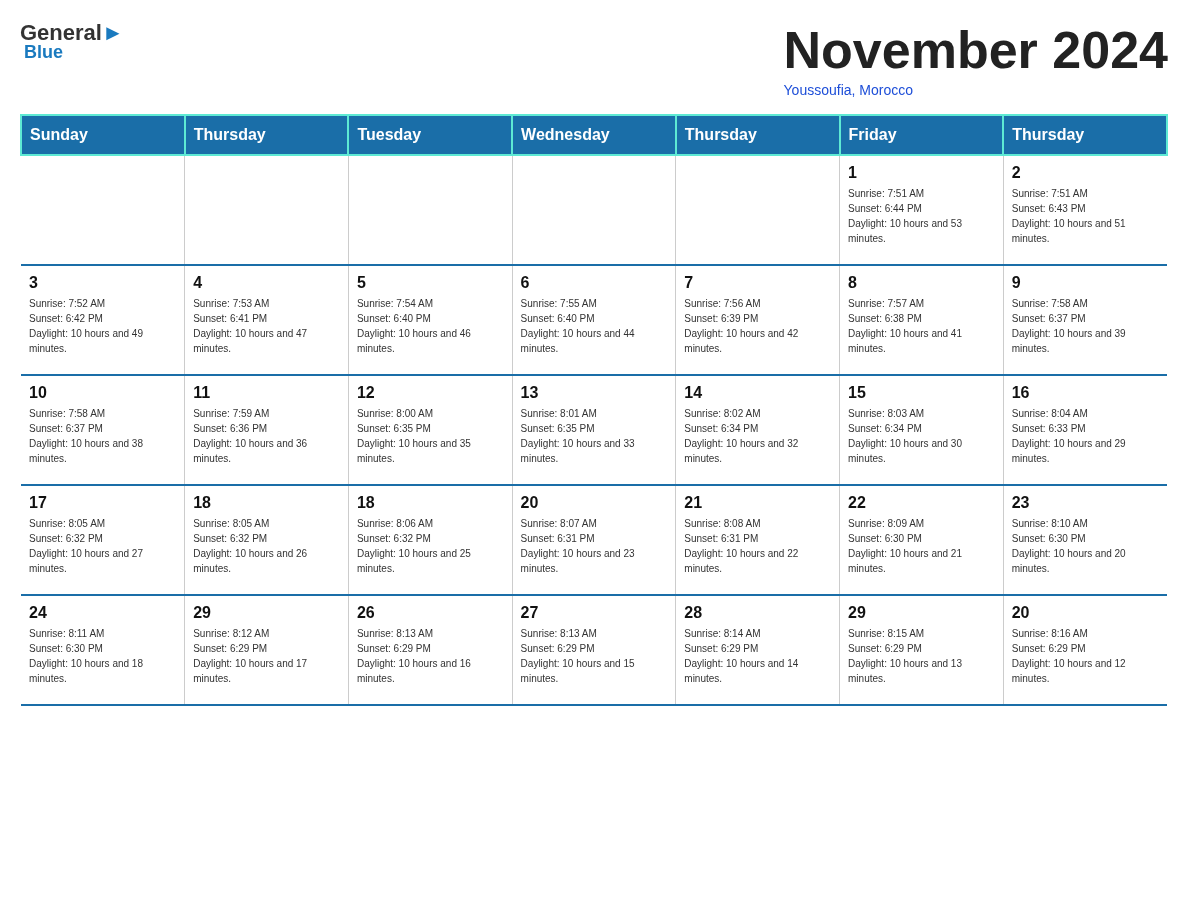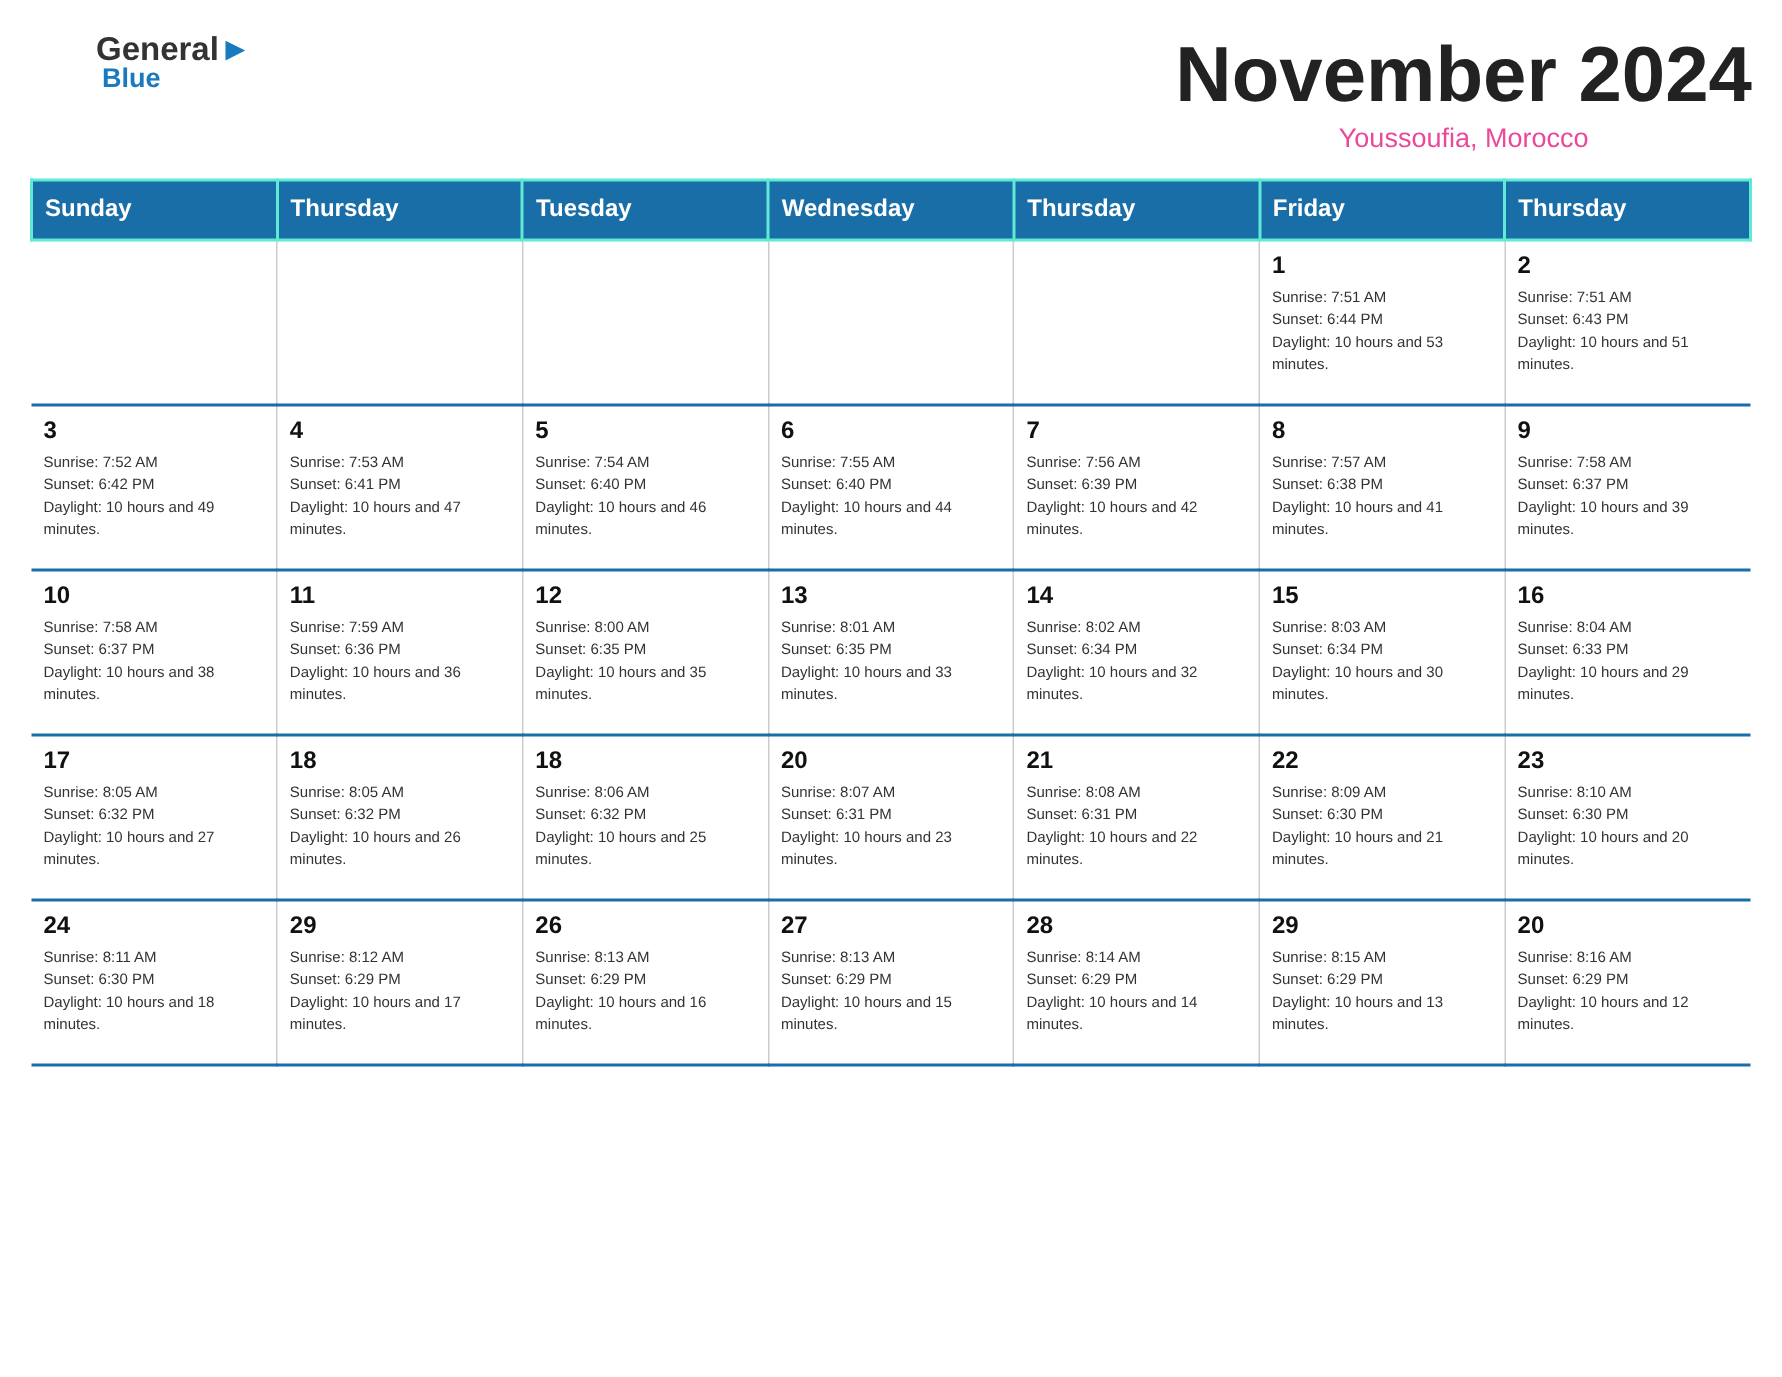--- a/index.html
+++ b/index.html
@@ -14,52 +14,51 @@
     .header {
       display: flex;
       justify-content: space-between;
       align-items: flex-start;
       margin-bottom: 16px;
     }
     .logo {
       display: flex;
       flex-direction: column;
       align-items: flex-start;
-      margin-left: 44px;
     }
     .logo-text {
       display: flex;
       align-items: baseline;
       font-size: 22px;
       font-weight: bold;
       color: #333;
     }
     .logo-blue {
       color: #1a7abf;
       font-weight: bold;
     }
     .logo-subtitle {
       color: #1a7abf;
       font-size: 18px;
       font-weight: bold;
       margin-top: -4px;
       padding-left: 4px;
     }
     .title-block {
-      text-align: center;
+      text-align: left;
       margin-left: 16px;
     }
     .month-title {
       font-size: 52px;
       font-weight: bold;
       color: #222;
     }
     .location-title {
-      font-size: 18px;
-      color: #ec4899;
+      font-size: 14px;
+      color: #1d4ed8;
       margin-top: 2px;
     }
     table {
       width: 100%;
       border-collapse: collapse;
       table-layout: fixed;
     }
     thead tr {
       background-color: #1a6ea8;
     }

